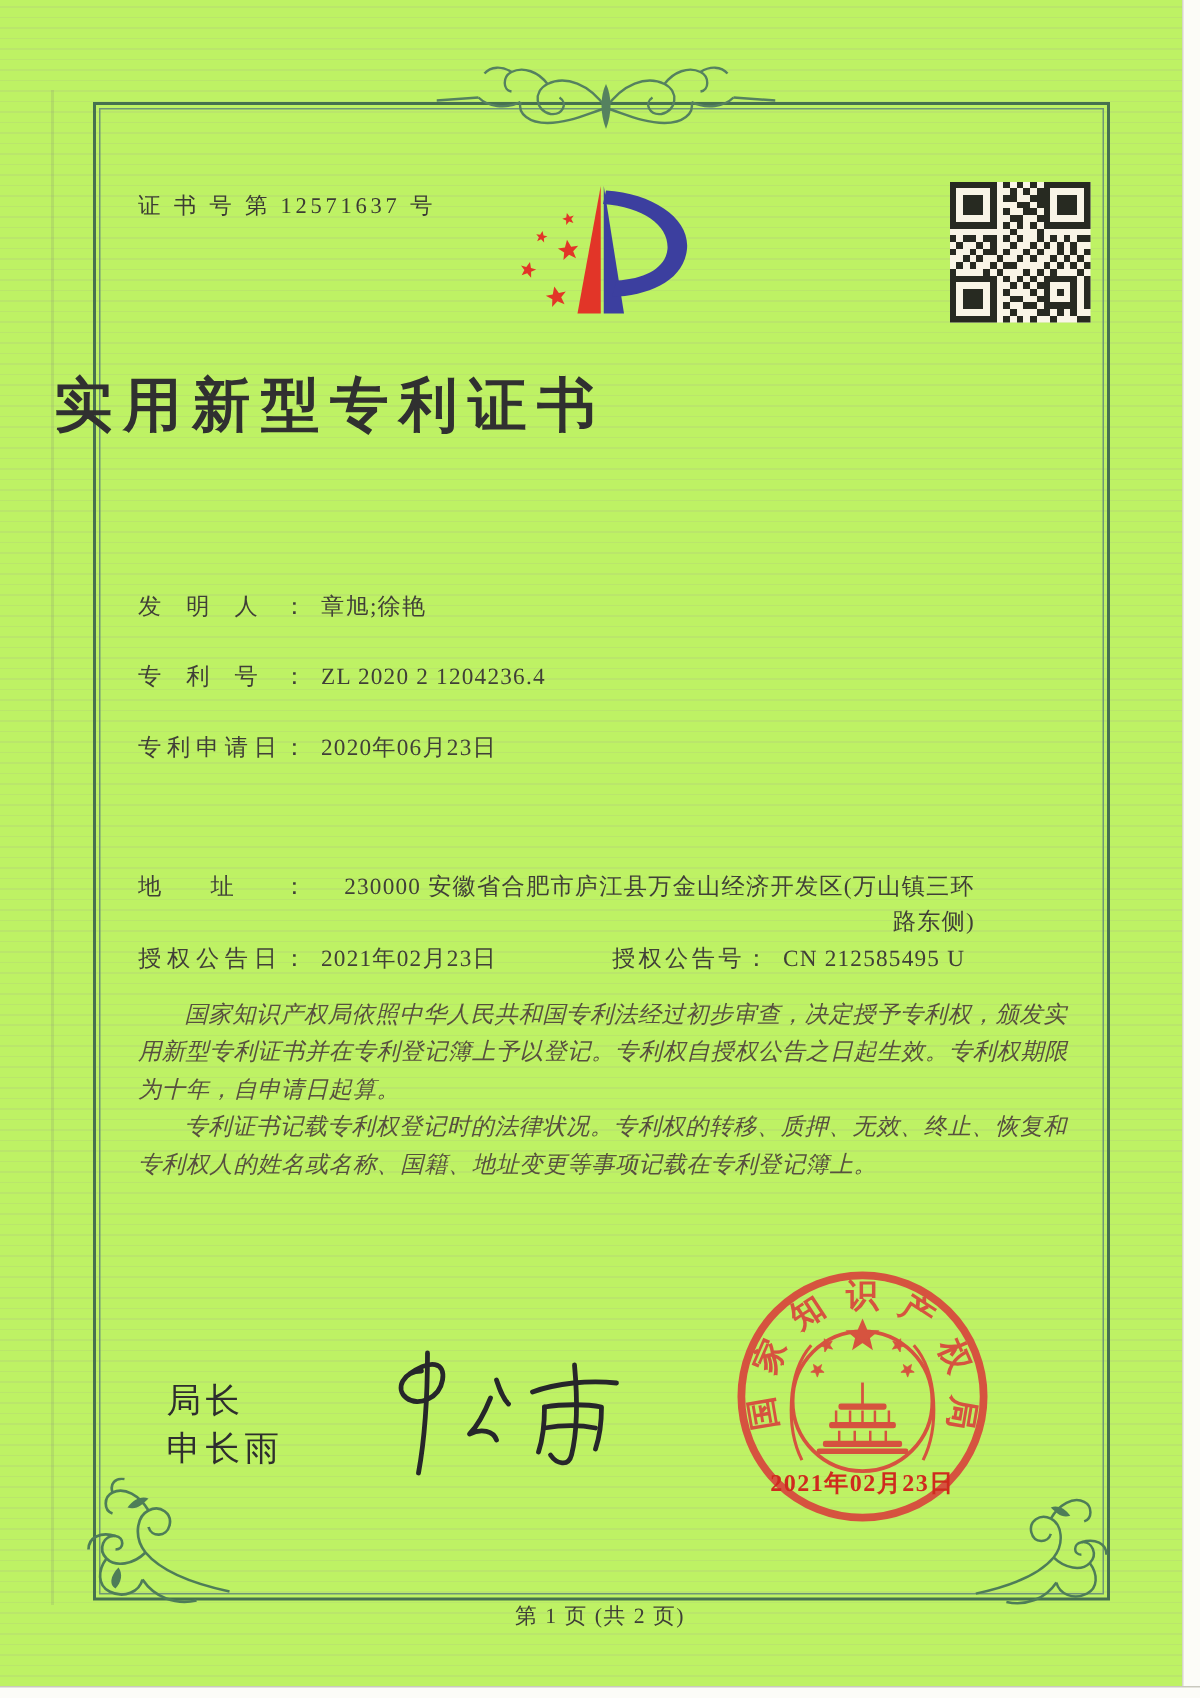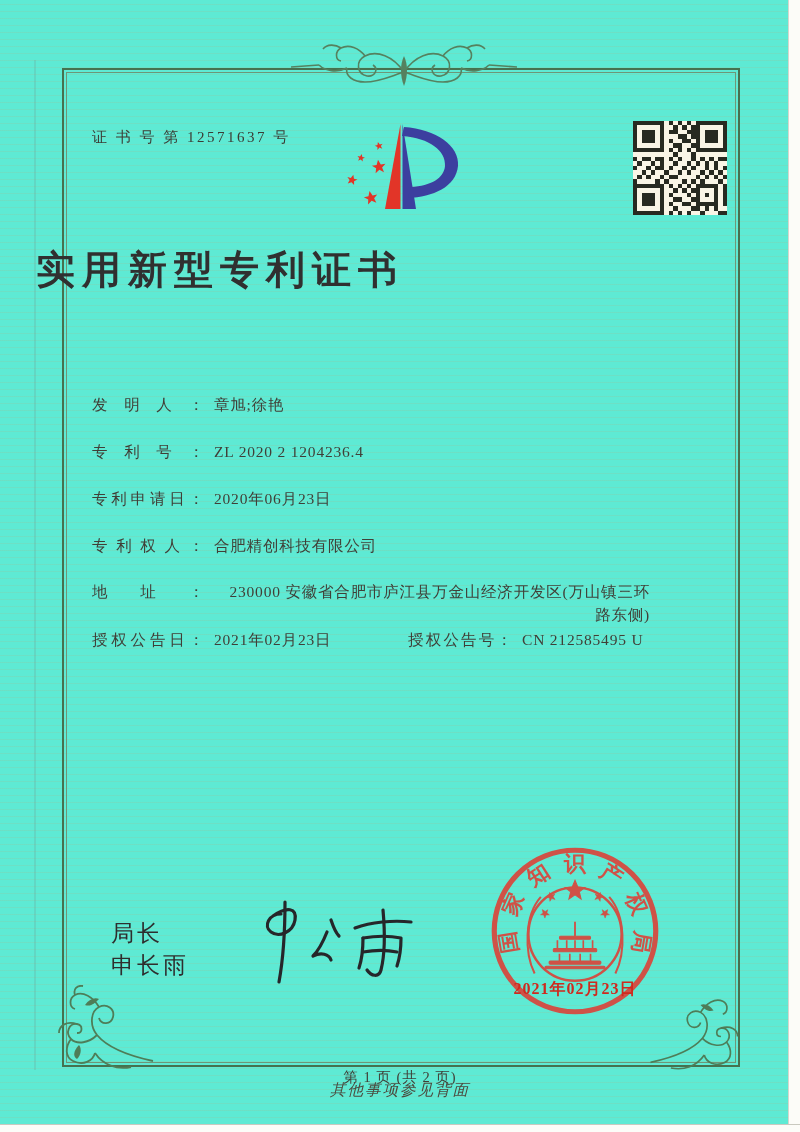--- a/index.html
+++ b/index.html
@@ -1,16 +1,16 @@
 <!DOCTYPE html>
 <html><head>
 <meta charset="utf-8">
 <style>
   html,body{margin:0;padding:0;width:800px;height:1132px;overflow:hidden;background:#fff;}
-  .page{position:relative;width:800px;height:1132px;background:#5eead4;
+  .page{position:relative;width:800px;height:1132px;background:#bef264;
         font-family:"Liberation Serif","DejaVu Serif",serif;color:#3c3c34;}
   .page::before{content:"";position:absolute;inset:0;
         background:repeating-linear-gradient(0deg,rgba(170,182,136,0.20) 0 1px,rgba(0,0,0,0) 1px 7px);
         pointer-events:none;}
   .abs{position:absolute;}
   
   .frame{position:absolute;left:62px;top:68px;width:674px;height:995px;border:2px solid #46714f;}
   .frame-inner{position:absolute;inset:2px;border:1px solid #6e9677;}
   
   .cert-no{left:92px;top:128px;font-size:15px;letter-spacing:2.5px;color:#3c3c34;}
@@ -137,33 +137,34 @@
 
   <div class="row" style="top:393px">
     <span class="lbl">发明人：</span><span class="val">章旭;徐艳</span>
   </div>
   <div class="row" style="top:440px">
     <span class="lbl">专利号：</span><span class="val">ZL 2020 2 1204236.4</span>
   </div>
   <div class="row" style="top:487px">
     <span class="lbl">专利申请日：</span><span class="val">2020年06月23日</span>
   </div>
-  <div class="row" style="top:534px">
-    <span class="lbl">专利权人：</span><span class="val">合肥精创科技有限公司</span>
-  </div>
   <div class="row" style="top:580px">
     <span class="lbl">地址：</span><span class="val val-wrap">230000 安徽省合肥市庐江县万金山经济开发区(万山镇三环路东侧)</span>
   </div>
   <div class="row" style="top:628px">
     <span class="lbl">授权公告日：</span><span class="val">2021年02月23日</span>
     <span class="pair2">
       <span class="lbl">授权公告号：</span><span class="val">CN 212585495 U</span>
     </span>
   </div>
 
+  <div class="paras">
+    <p>国家知识产权局依照中华人民共和国专利法经过初步审查，决定授予专利权，颁发实用新型专利证书并在专利登记簿上予以登记。专利权自授权公告之日起生效。专利权期限为十年，自申请日起算。</p>
+    <p>专利证书记载专利权登记时的法律状况。专利权的转移、质押、无效、终止、恢复和专利权人的姓名或名称、国籍、地址变更等事项记载在专利登记簿上。</p>
+  </div>
 
   <div class="abs sig-label" style="left:111px;top:918px">局长</div>
   <div class="abs sig-label" style="left:111px;top:950px">申长雨</div>
 
   <svg class="abs" style="left:235px;top:898px" width="195" height="90" viewBox="0 0 195 90">
     <g fill="none" stroke="#26262a" stroke-width="3.2" stroke-linecap="round" stroke-linejoin="round">
       <path d="M38,18 C52,8 62,10 60,22 C58,34 44,40 36,34 C28,28 34,16 46,16"></path>
       <path d="M50,4 C50,30 48,62 44,84"></path>
       <path d="M92,34 C88,44 84,52 78,58 C86,54 94,56 96,62"></path>
       <path d="M96,22 C98,28 100,34 104,38"></path>
@@ -199,18 +200,17 @@
       <rect x="60" y="114" width="50" height="3" rx="1"></rect>
       <rect x="56" y="119" width="58" height="2.5" rx="1"></rect>
       <path d="M46,126 C36,106 36,70 52,52" fill="none" stroke-width="2"></path>
       <path d="M124,126 C134,106 134,70 118,52" fill="none" stroke-width="2"></path>
     </g>
   </svg>
 
   <div class="abs seal-date">2021年02月23日</div>
 
   <div class="abs page-num">第 1 页 (共 2 页)</div>
-  <div class="abs back-note">其他事项参见背面</div>
 
   <div class="abs edge-l"></div>
   <div class="abs strip-r"></div>
   <div class="abs strip-b"></div>
 </div>
 
 </body></html>

